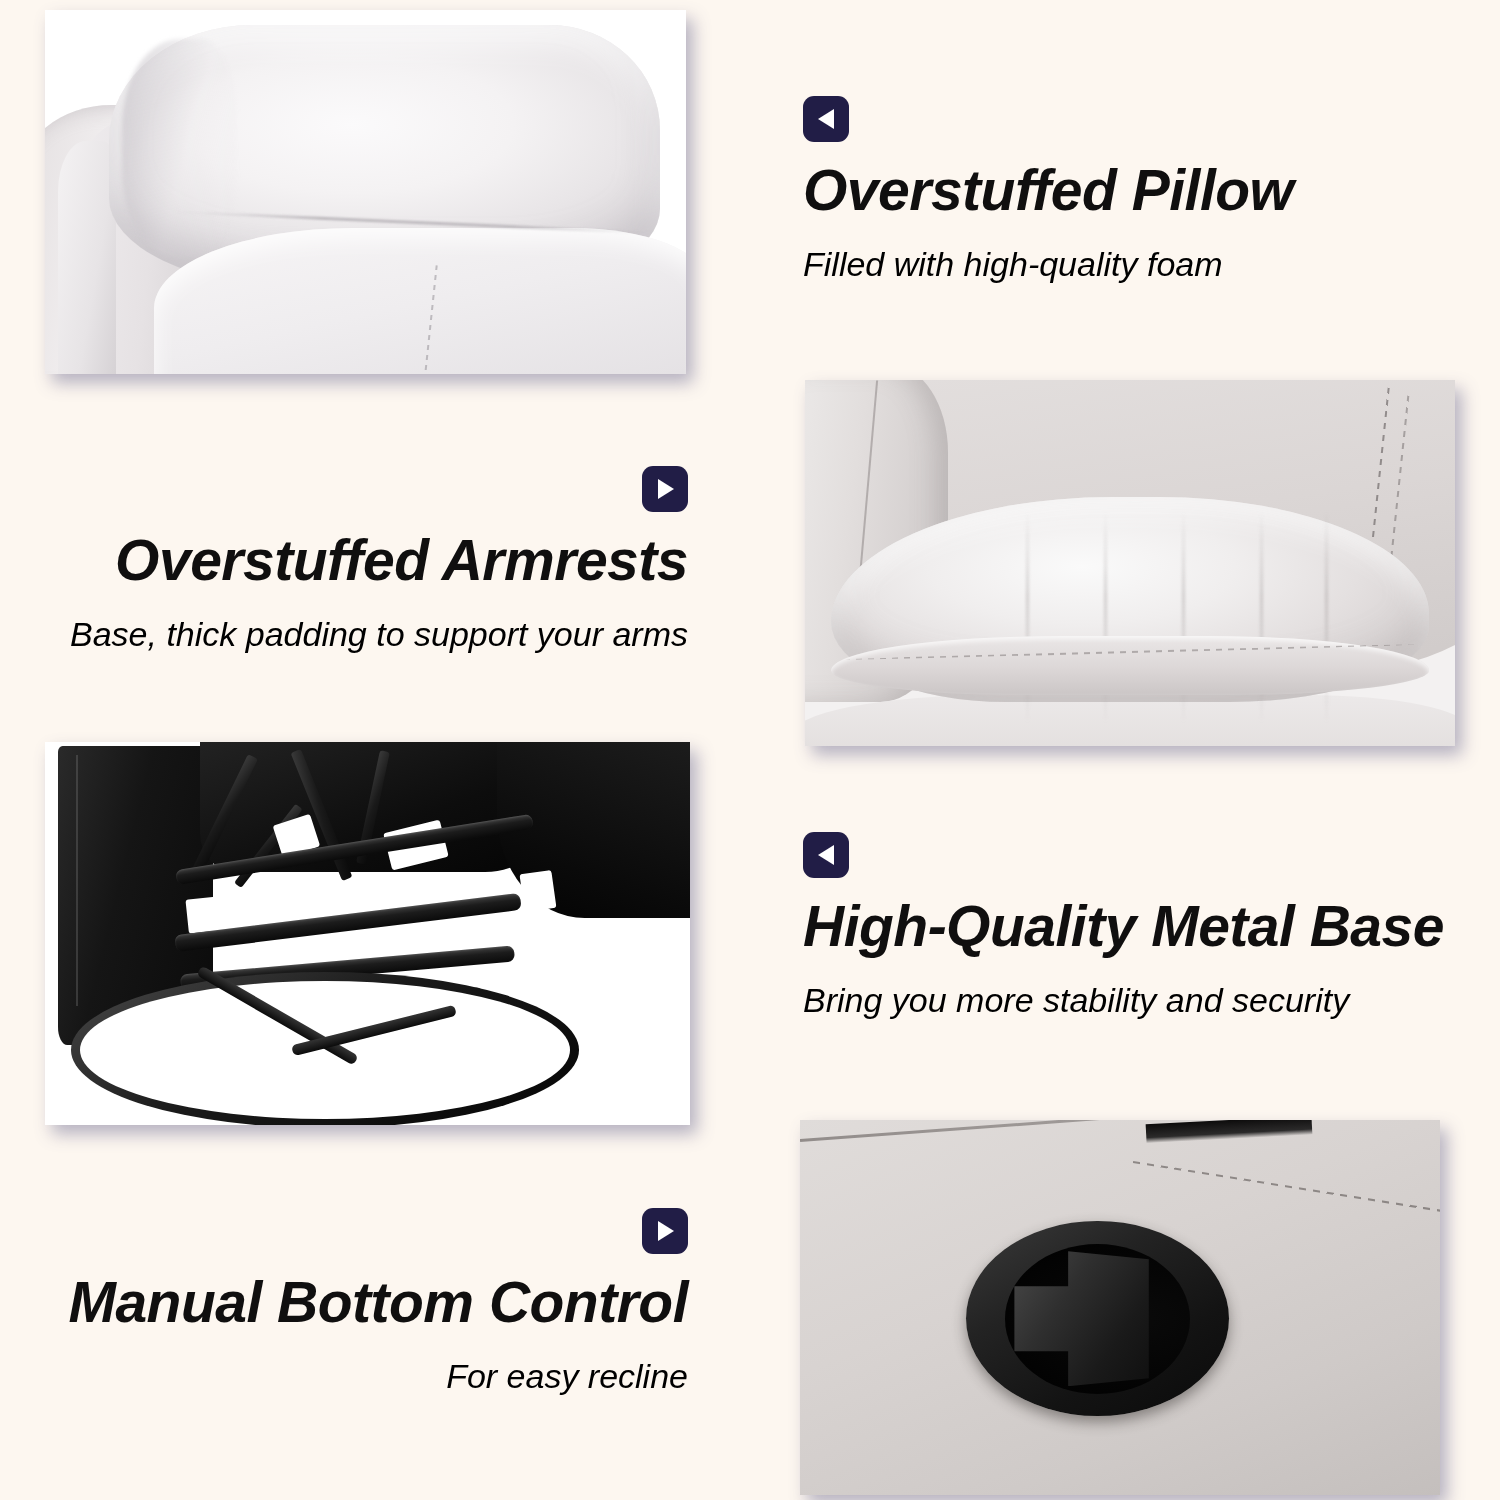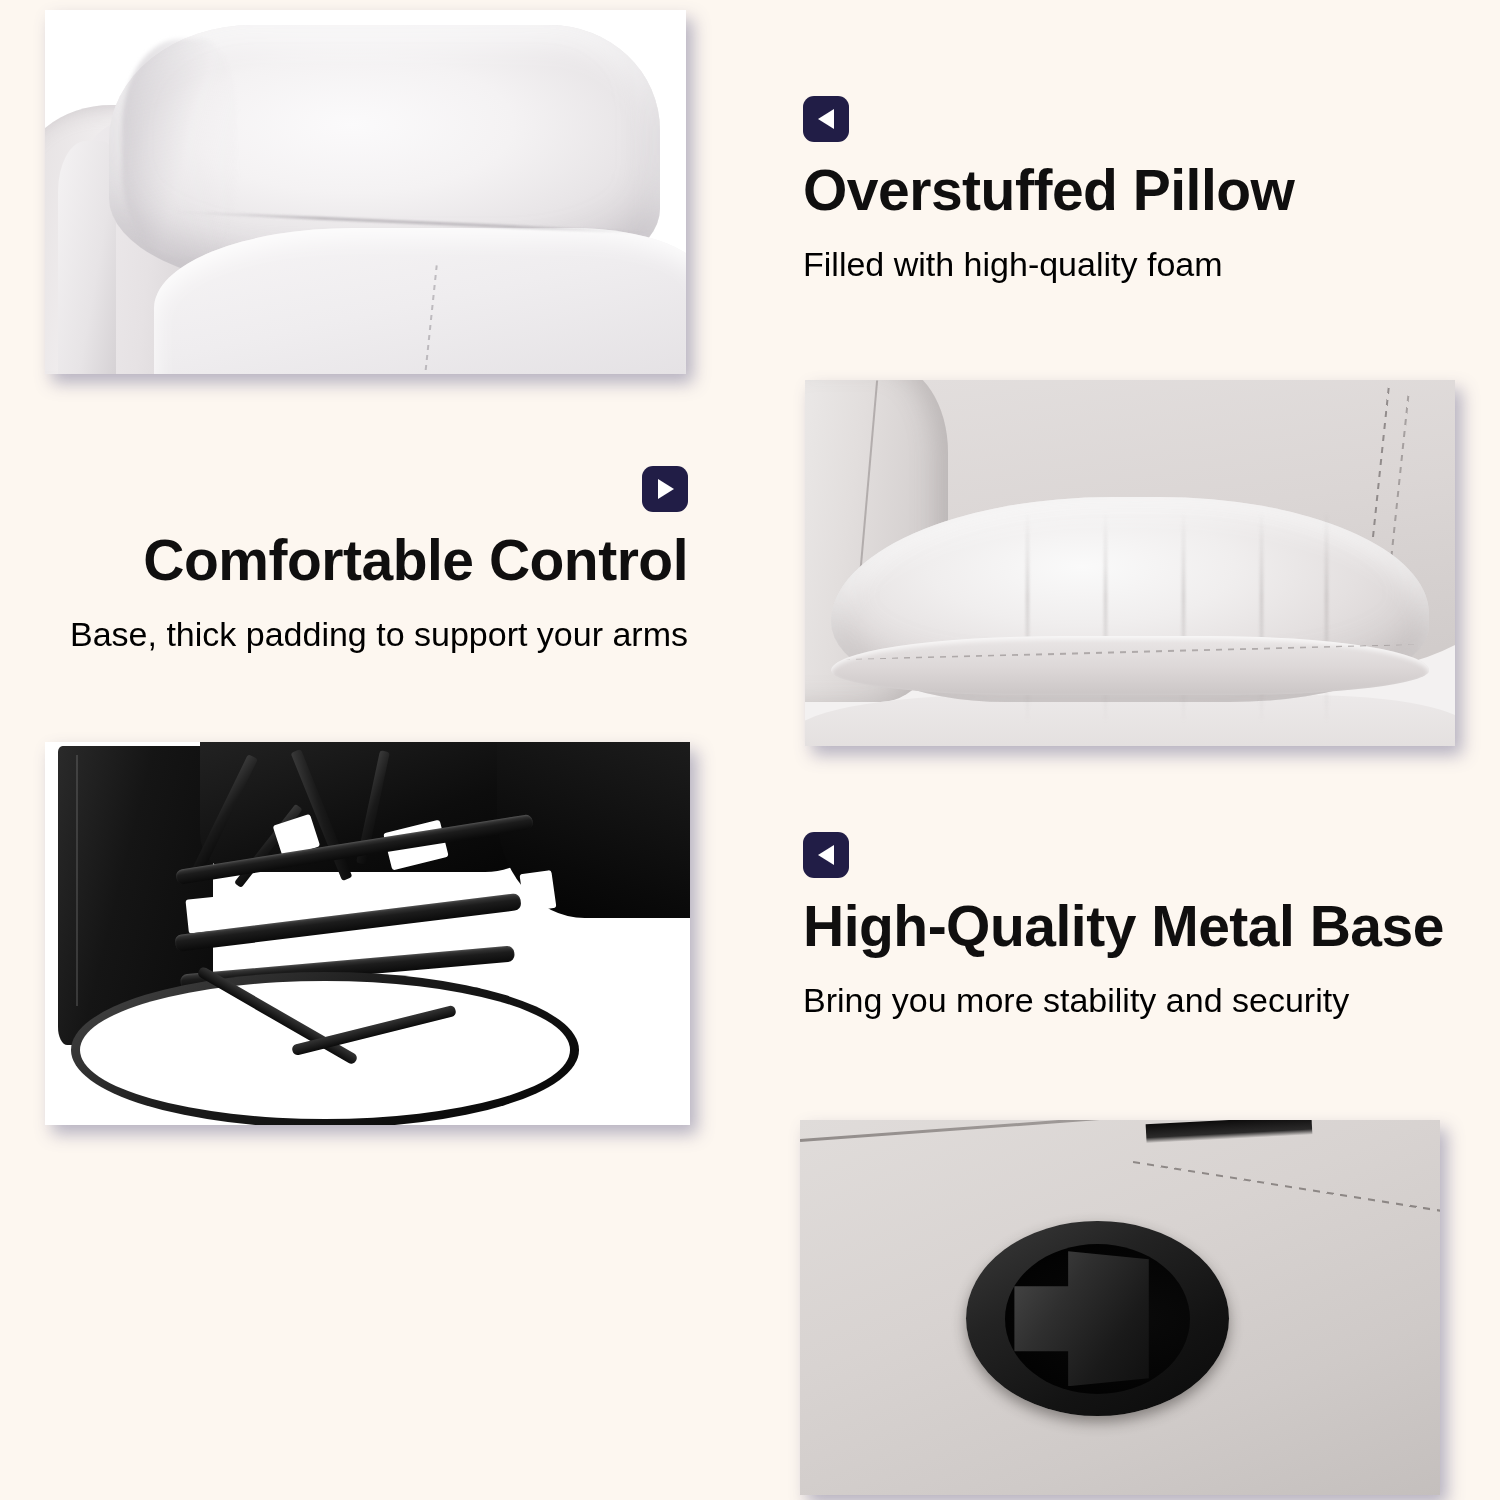--- a/index.html
+++ b/index.html
@@ -12,20 +12,21 @@
     background: #FDF7F0;
     font-family: "Liberation Sans", sans-serif;
     overflow: hidden;
     position: relative;
   }
 
   .stage {
     position: relative;
     width: 1500px;
     height: 1500px;
+    font-style: italic;
   }
 
   
   .photo {
     position: absolute;
     overflow: hidden;
     box-shadow: 7px 9px 16px rgba(86, 84, 128, 0.42);
   }
   .photo .scene {
     position: absolute;
@@ -309,21 +310,21 @@
     <div class="heading">Overstuffed Pillow</div>
     <div class="subheading">Filled with high-quality foam</div>
   </div>
 
   <div class="textblock align-right" id="block-armrests">
     <div class="badge">
       <svg width="22" height="24" viewBox="0 0 22 24" aria-hidden="true">
         <polygon points="4,2 4,22 20,12" fill="#FFFFFF"></polygon>
       </svg>
     </div>
-    <div class="heading">Comfortable Control</div>
+    <div class="heading">Overstuffed Armrests</div>
     <div class="subheading">Base, thick padding to support your arms</div>
   </div>
 
   <div class="photo" id="photo-seatpillow">
     <div class="scene">
       <div class="sp-backrest"></div>
       <div class="sp-wing"></div>
       <div class="sp-wingseam"></div>
       <div class="sp-stitch"></div>
       <div class="sp-stitch2"></div>
@@ -372,20 +373,29 @@
   <div class="textblock align-left" id="block-metalbase">
     <div class="badge">
       <svg width="22" height="24" viewBox="0 0 22 24" aria-hidden="true">
         <polygon points="19,2 19,22 3,12" fill="#FFFFFF"></polygon>
       </svg>
     </div>
     <div class="heading">High-Quality Metal Base</div>
     <div class="subheading">Bring you more stability and security</div>
   </div>
 
+  <div class="textblock align-right" id="block-control">
+    <div class="badge">
+      <svg width="22" height="24" viewBox="0 0 22 24" aria-hidden="true">
+        <polygon points="4,2 4,22 20,12" fill="#FFFFFF"></polygon>
+      </svg>
+    </div>
+    <div class="heading">Manual Bottom Control</div>
+    <div class="subheading">For easy recline</div>
+  </div>
 
   <div class="photo" id="photo-handle">
     <div class="scene">
       <div class="hd-leather"></div>
       <div class="hd-gap"></div>
       <div class="hd-topseam"></div>
       <div class="hd-topseam2"></div>
       <div class="hd-highlight"></div>
       <div class="hd-bezel"></div>
       <div class="hd-recess"></div>

